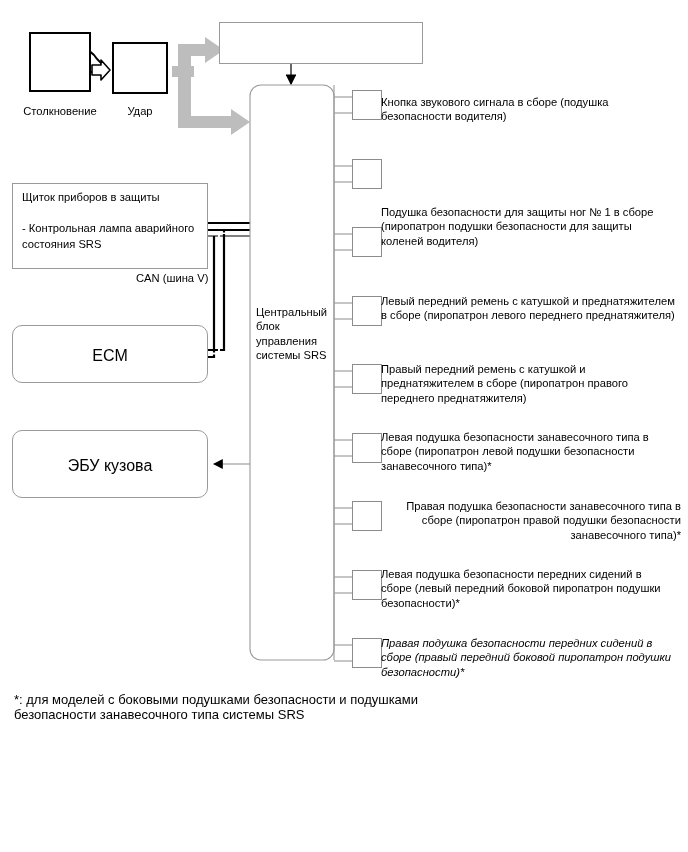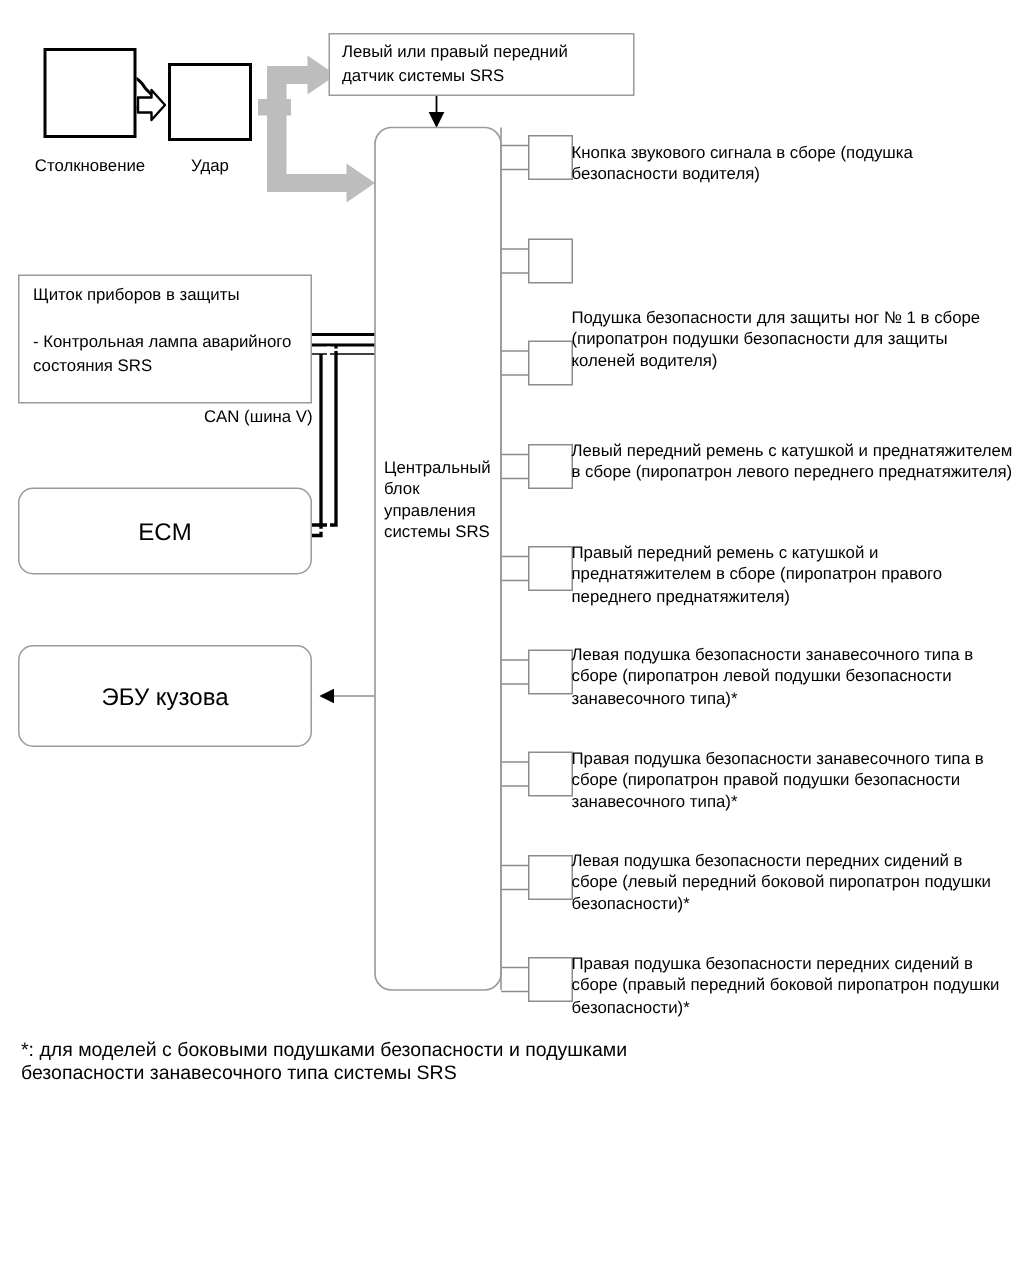--- a/index.html
+++ b/index.html
@@ -215,22 +215,20 @@
     </g>
   </svg>
 
   <div class="node icon-frame" style="left:29px; top:32px; width:62px; height:60px;"></div>
   <div class="caption" style="left:14px; top:104px; width:92px;">Столкновение</div>
 
   <div class="node icon-frame" style="left:112px; top:42px; width:56px; height:52px;"></div>
   <div class="caption" style="left:104px; top:104px; width:72px;">Удар</div>
 
   <div class="node box-rect" style="left:219px; top:22px; width:204px; height:42px;"></div>
-  <div class="inner-text" style="left:228px; top:28px; width:190px;">Левый или правый передний
-датчик системы SRS</div>
 
   <div class="center-label" style="left:256px; top:305px; width:76px;">Центральный
 блок
 управления
 системы SRS</div>
 
   <div class="node box-rect" style="left:12px; top:183px; width:196px; height:86px;"></div>
   <div class="inner-text" style="left:22px; top:190px; width:180px;">Щиток приборов в защиты</div>
   <div class="inner-text" style="left:22px; top:221px; width:180px;">- Контрольная лампа аварийного
 состояния SRS</div>
@@ -259,26 +257,26 @@
 (пиропатрон подушки безопасности для защиты
 коленей водителя)</div>
   <div class="txt" style="left:381px; top:294px; width:304px;">Левый передний ремень с катушкой и преднатяжителем
 в сборе (пиропатрон левого переднего преднатяжителя)</div>
   <div class="txt" style="left:381px; top:362px; width:300px;">Правый передний ремень с катушкой и
 преднатяжителем в сборе (пиропатрон правого
 переднего преднатяжителя)</div>
   <div class="txt" style="left:381px; top:430px; width:300px;">Левая подушка безопасности занавесочного типа в
 сборе (пиропатрон левой подушки безопасности
 занавесочного типа)*</div>
-  <div class="txt" style="left:381px; top:499px; width:300px;">Правая подушка безопасности занавесочного типа в
+  <div class="txt" style="left:381px; top:499px; width:300px;text-align:right;">Правая подушка безопасности занавесочного типа в
 сборе (пиропатрон правой подушки безопасности
 занавесочного типа)*</div>
   <div class="txt" style="left:381px; top:567px; width:300px;">Левая подушка безопасности передних сидений в
 сборе (левый передний боковой пиропатрон подушки
 безопасности)*</div>
-  <div class="txt" style="left:381px; top:636px; width:300px;">Правая подушка безопасности передних сидений в
+  <div class="txt" style="left:381px; top:636px; width:300px;font-style:italic;">Правая подушка безопасности передних сидений в
 сборе (правый передний боковой пиропатрон подушки
 безопасности)*</div>
 
   <div class="footnote" style="left:14px; top:693px; width:420px;">*: для моделей с боковыми подушками безопасности и подушками
 безопасности занавесочного типа системы SRS</div>
 
 </div>
 
 </body></html>

